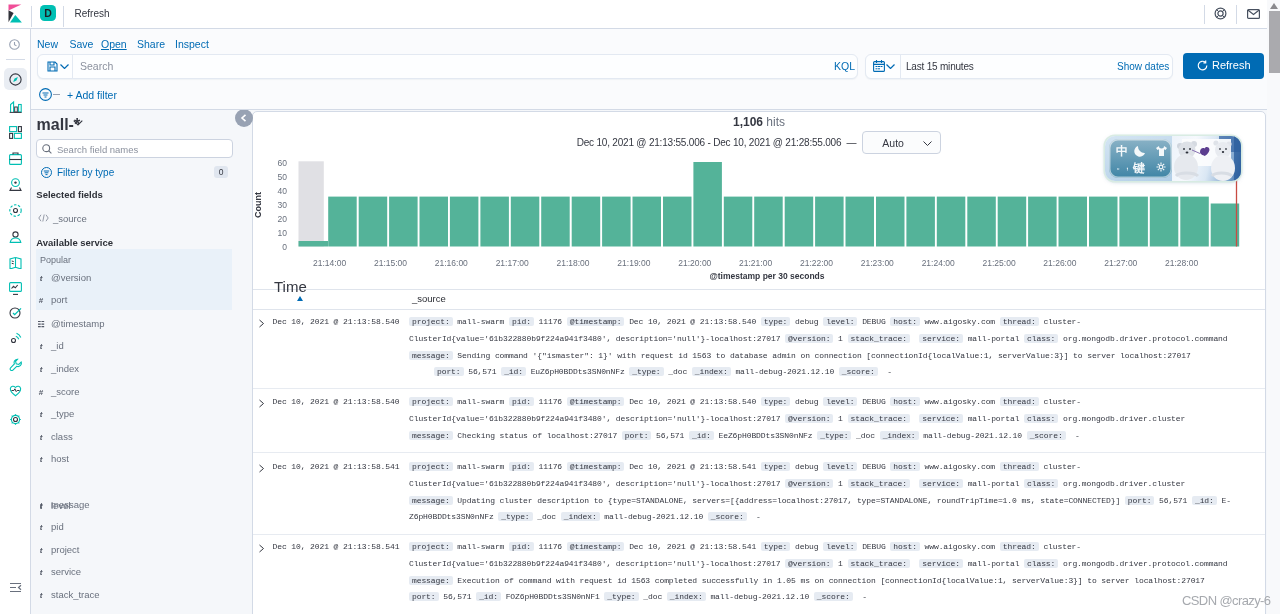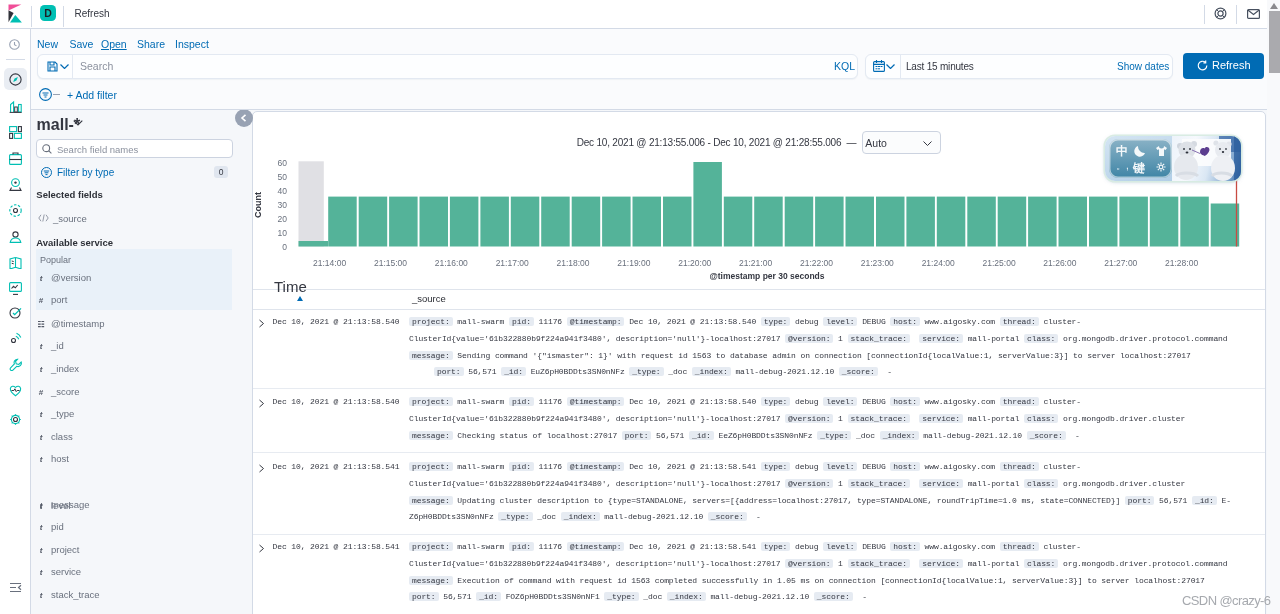--- a/index.html
+++ b/index.html
@@ -206,24 +206,25 @@
   <div class="abs" style="left:1181px;top:30px;font-size:11px;color:#fff;">Refresh</div>
 
   <svg class="abs" style="left:7.5px;top:59px" width="13" height="13" viewBox="0 0 13 13">
     <circle cx="6.5" cy="6.5" r="5.9" fill="none" stroke="#006BB4" stroke-width="1.1"></circle>
     <path d="M3.5 5h6M4.5 7h4M5.5 9h2" stroke="#006BB4" stroke-width="1.1"></path>
   </svg>
   <div class="abs" style="left:22px;top:65px;width:7px;height:1px;background:#98a2b3;"></div>
   <div class="abs blue" style="left:36px;top:59.5px;font-size:10.5px;">+ Add filter</div>
 </div>
 <div id="panel">
+  <div class="abs" style="left:0;top:3px;width:1012px;text-align:center;font-size:12px;color:#69707D;"><b style="color:#343741;">1,106</b> hits</div>
   <div class="abs" style="left:0;top:19px;width:1012px;height:23px;display:flex;justify-content:center;align-items:center;">
     <span class="dark" style="font-size:10px;letter-spacing:-0.2px;">Dec 10, 2021 @ 21:13:55.006 - Dec 10, 2021 @ 21:28:55.006&nbsp; —</span>
     <span style="display:inline-block;margin-left:6px;width:79px;height:23px;background:#fbfcfd;border:1px solid #ccd3e0;border-radius:4px;position:relative;">
-      <span class="dark" style="position:absolute;left:2px;top:5px;font-size:10.5px;">Auto</span>
+      <span class="dark" style="position:absolute;left:19px;top:5px;font-size:10.5px;">Auto</span>
       <svg style="position:absolute;right:8px;top:9px;" width="9" height="5" viewBox="0 0 9 5">
           <path d="M0.5 0.5l4 4 4-4" fill="none" stroke="#343741" stroke-width="1"></path>
         </svg>
     </span>
   </div>
   <svg id="chart" class="abs" style="left:0;top:44px;" width="1012" height="125" viewBox="0 0 1012 125">
         <rect x="45.5" y="5.3" width="25.3" height="85.2" fill="#e0e0e4"></rect>
     <rect x="45.5" y="85.0" width="29.5" height="5.5" fill="#54B399"></rect>
     <rect x="75.2" y="40.6" width="28.5" height="49.9" fill="#54B399"></rect>
     <rect x="105.7" y="40.6" width="28.5" height="49.9" fill="#54B399"></rect>

